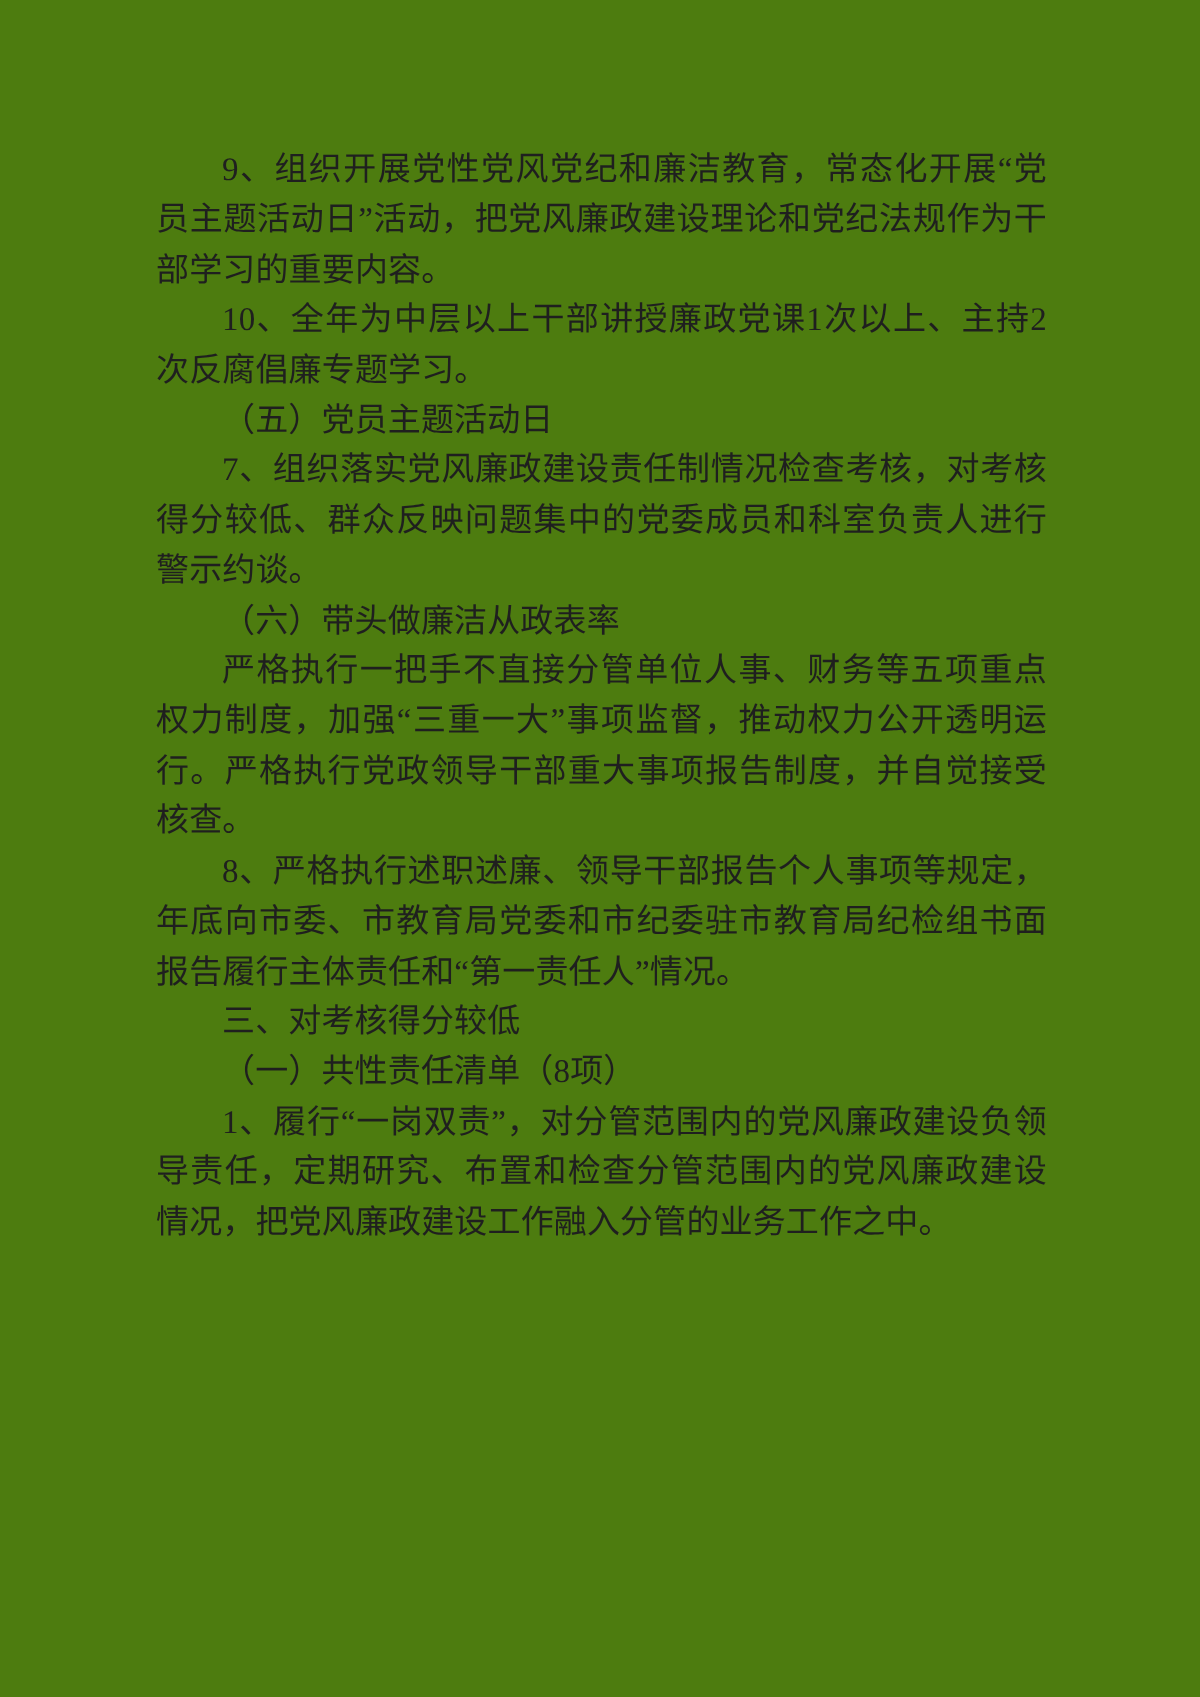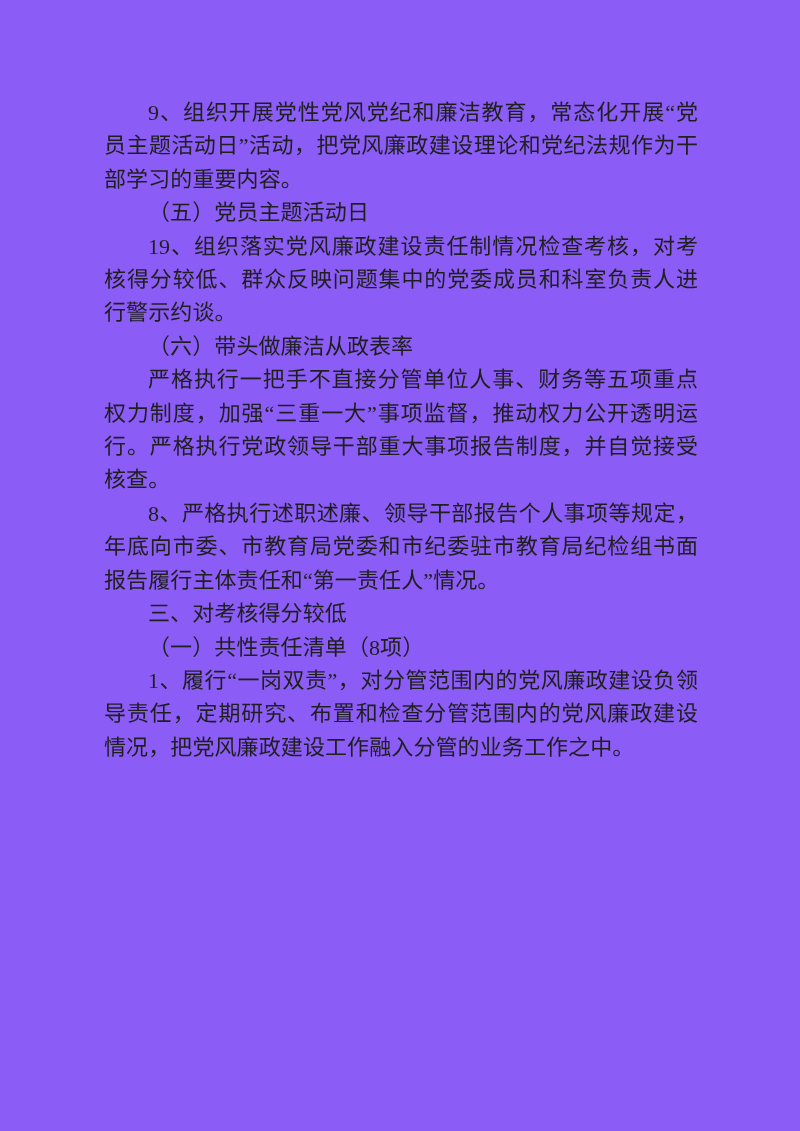--- a/index.html
+++ b/index.html
@@ -4,21 +4,21 @@
 <style>
   html, body {
     margin: 0;
     padding: 0;
     background: #ffffff;
   }
   .page {
     position: relative;
     width: 800px;
     height: 1131px;
-    background: #8b5cf6;
+    background: #4d7c0f;
     overflow: hidden;
     box-sizing: border-box;
   }
   .doc-body {
     position: absolute;
     top: 96px;
     left: 104px;
     width: 594px;
     font-family: "Liberation Serif", "DejaVu Serif", serif;
     font-size: 22px;
@@ -34,22 +34,23 @@
     line-break: anywhere;
     letter-spacing: 0.1px;
   }
 </style>
 </head>
 <body>
 
 <div class="page">
   <div class="doc-body" id="doc-body" style="color: rgb(31, 31, 31);">
       <p class="para">9、组织开展党性党风党纪和廉洁教育，常态化开展“党员主题活动日”活动，把党风廉政建设理论和党纪法规作为干部学习的重要内容。</p>
+      <p class="para">10、全年为中层以上干部讲授廉政党课1次以上、主持2次反腐倡廉专题学习。</p>
       <p class="para">（五）党员主题活动日</p>
-      <p class="para">19、组织落实党风廉政建设责任制情况检查考核，对考核得分较低、群众反映问题集中的党委成员和科室负责人进行警示约谈。</p>
+      <p class="para">7、组织落实党风廉政建设责任制情况检查考核，对考核得分较低、群众反映问题集中的党委成员和科室负责人进行警示约谈。</p>
       <p class="para">（六）带头做廉洁从政表率</p>
       <p class="para">严格执行一把手不直接分管单位人事、财务等五项重点权力制度，加强“三重一大”事项监督，推动权力公开透明运行。严格执行党政领导干部重大事项报告制度，并自觉接受核查。</p>
       <p class="para">8、严格执行述职述廉、领导干部报告个人事项等规定，年底向市委、市教育局党委和市纪委驻市教育局纪检组书面报告履行主体责任和“第一责任人”情况。</p>
       <p class="para">三、对考核得分较低</p>
       <p class="para">（一）共性责任清单（8项）</p>
       <p class="para">1、履行“一岗双责”，对分管范围内的党风廉政建设负领导责任，定期研究、布置和检查分管范围内的党风廉政建设情况，把党风廉政建设工作融入分管的业务工作之中。</p>
     </div>
 </div>
 
 </body></html>

